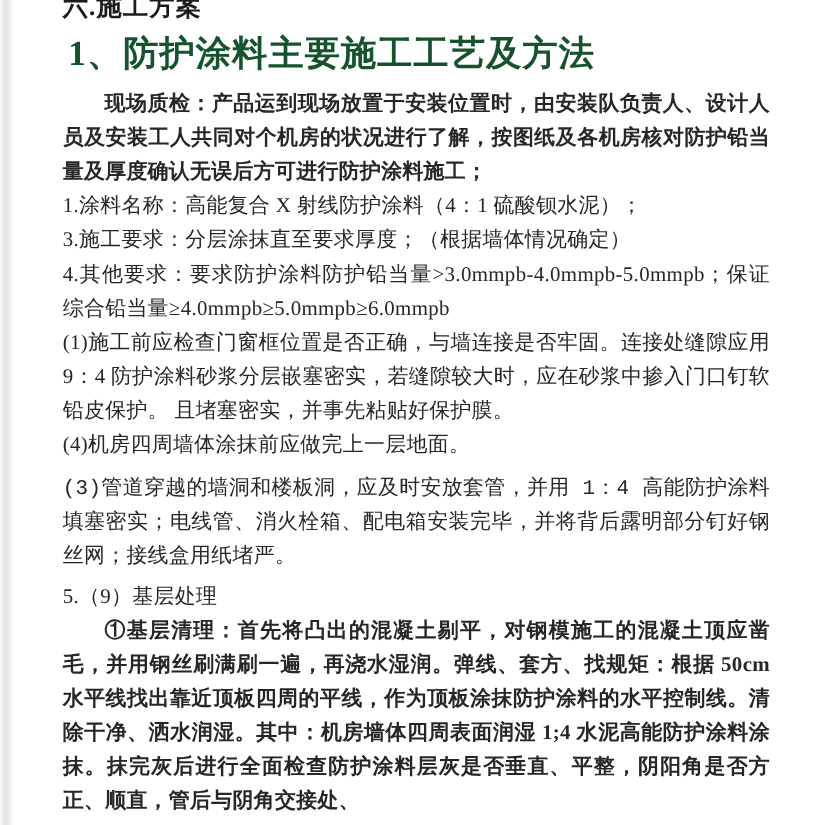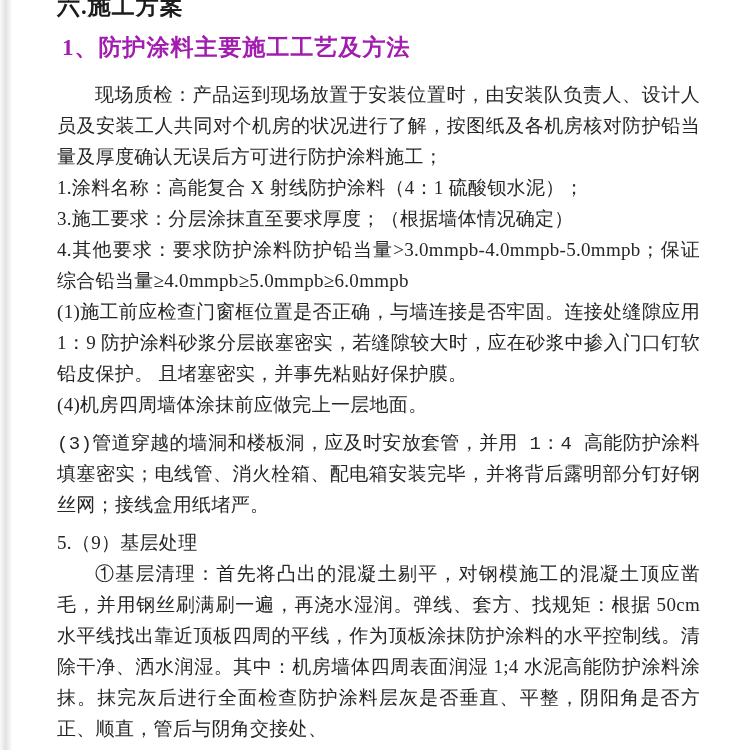--- a/index.html
+++ b/index.html
@@ -44,38 +44,39 @@
   }
   .h1 {
     font-size: 23px;
     font-weight: bold;
     line-height: 28px;
     letter-spacing: 1px;
     margin: 0 0 12px 0;
     color: #1b1b1b;
   }
   .h2 {
-    font-size: 23px;
+    font-size: 32px;
     font-weight: bold;
     line-height: 30px;
     letter-spacing: 1px;
     margin: 0 0 16px 5px;
-    color: #a21caf;
+    color: #14532d;
   }
   .body-text p {
     margin: 0;
     font-size: 19px;
     line-height: 31px;
     text-align: justify;
     text-justify: inter-ideograph;
     letter-spacing: 0.3px;
     color: #262626;
   }
   .body-text p.indent {
     text-indent: 2em;
+    font-weight: bold;
   }
   .body-text p.space-before-sm {
     margin-top: 5px;
   }
   .body-text p.space-before-md {
     margin-top: 9px;
     font-family: Liberation Mono, monospace;
   }
 </style>
 </head>
@@ -88,20 +89,20 @@
   <div class="content">
     <div class="h1">六.施工方案</div>
 
     <div class="h2">1、防护涂料主要施工工艺及方法</div>
 
     <div class="body-text">
       <p class="indent">现场质检：产品运到现场放置于安装位置时，由安装队负责人、设计人员及安装工人共同对个机房的状况进行了解，按图纸及各机房核对防护铅当量及厚度确认无误后方可进行防护涂料施工；</p>
       <p>1.涂料名称：高能复合 X 射线防护涂料（4：1 硫酸钡水泥）；</p>
       <p>3.施工要求：分层涂抹直至要求厚度；（根据墙体情况确定）</p>
       <p>4.其他要求：要求防护涂料防护铅当量&gt;3.0mmpb-4.0mmpb-5.0mmpb；保证综合铅当量≥4.0mmpb≥5.0mmpb≥6.0mmpb</p>
-      <p>(1)施工前应检查门窗框位置是否正确，与墙连接是否牢固。连接处缝隙应用 1：9 防护涂料砂浆分层嵌塞密实，若缝隙较大时，应在砂浆中掺入门口钉软铅皮保护。 且堵塞密实，并事先粘贴好保护膜。</p>
+      <p>(1)施工前应检查门窗框位置是否正确，与墙连接是否牢固。连接处缝隙应用 9：4 防护涂料砂浆分层嵌塞密实，若缝隙较大时，应在砂浆中掺入门口钉软铅皮保护。 且堵塞密实，并事先粘贴好保护膜。</p>
       <p>(4)机房四周墙体涂抹前应做完上一层地面。</p>
       <p class="space-before-md">(3)管道穿越的墙洞和楼板洞，应及时安放套管，并用 1：4 高能防护涂料填塞密实；电线管、消火栓箱、配电箱安装完毕，并将背后露明部分钉好钢丝网；接线盒用纸堵严。</p>
       <p class="space-before-sm">5.（9）基层处理</p>
       <p class="indent">①基层清理：首先将凸出的混凝土剔平，对钢模施工的混凝土顶应凿毛，并用钢丝刷满刷一遍，再浇水湿润。弹线、套方、找规矩：根据 50cm 水平线找出靠近顶板四周的平线，作为顶板涂抹防护涂料的水平控制线。清除干净、洒水润湿。其中：机房墙体四周表面润湿 1;4 水泥高能防护涂料涂抹。抹完灰后进行全面检查防护涂料层灰是否垂直、平整，阴阳角是否方正、顺直，管后与阴角交接处、</p>
     </div>
   </div>
 </div>
 
 </body></html>

